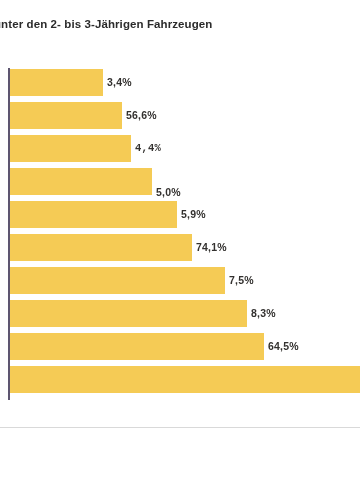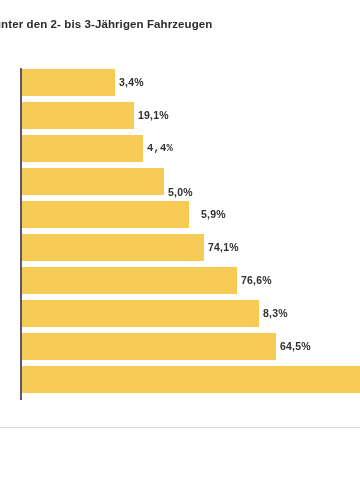--- a/index.html
+++ b/index.html
@@ -31,21 +31,21 @@
     width: 400px;
     font-size: 11.5px;
     font-weight: bold;
     color: #2b2b2b;
     letter-spacing: 0.1px;
     white-space: nowrap;
   }
 
   #plot-area {
     position: absolute;
-    left: 12px;
+    left: 0;
     top: 66px;
     width: 316px;
     height: 334px;
   }
 
   #y-axis-line {
     position: absolute;
     left: 8px;
     top: 2px;
     width: 1.5px;
@@ -106,46 +106,46 @@
 
     <div id="y-axis-line"></div>
 
     <div class="bar-row" style="top:3px;">
       <div class="bar" style="width:93px;"></div>
       <div class="bar-label" style="left:97px;">3,4%</div>
     </div>
 
     <div class="bar-row" style="top:36px;">
       <div class="bar" style="width:112px;"></div>
-      <div class="bar-label" style="left:116px;">19,1%</div>
+      <div class="bar-label" style="left:116px;">56,6%</div>
     </div>
 
     <div class="bar-row" style="top:69px;">
       <div class="bar" style="width:121px;"></div>
       <div class="bar-label" style="left:125px;font-family:Liberation Mono, monospace;">4,4%</div>
     </div>
 
     <div class="bar-row" style="top:102px;">
       <div class="bar" style="width:142px;"></div>
       <div class="bar-label" style="left:146px;margin-top:11px;">5,0%</div>
     </div>
 
     <div class="bar-row" style="top:135px;">
       <div class="bar" style="width:167px;"></div>
-      <div class="bar-label" style="left:171px;margin-left:8px;">5,9%</div>
+      <div class="bar-label" style="left:171px;">5,9%</div>
     </div>
 
     <div class="bar-row" style="top:168px;">
       <div class="bar" style="width:182px;"></div>
       <div class="bar-label" style="left:186px;">74,1%</div>
     </div>
 
     <div class="bar-row" style="top:201px;">
       <div class="bar" style="width:215px;"></div>
-      <div class="bar-label" style="left:219px;">76,6%</div>
+      <div class="bar-label" style="left:219px;">7,5%</div>
     </div>
 
     <div class="bar-row" style="top:234px;">
       <div class="bar" style="width:237px;"></div>
       <div class="bar-label" style="left:241px;">8,3%</div>
     </div>
 
     <div class="bar-row" style="top:267px;">
       <div class="bar" style="width:254px;"></div>
       <div class="bar-label" style="left:258px;">64,5%</div>

